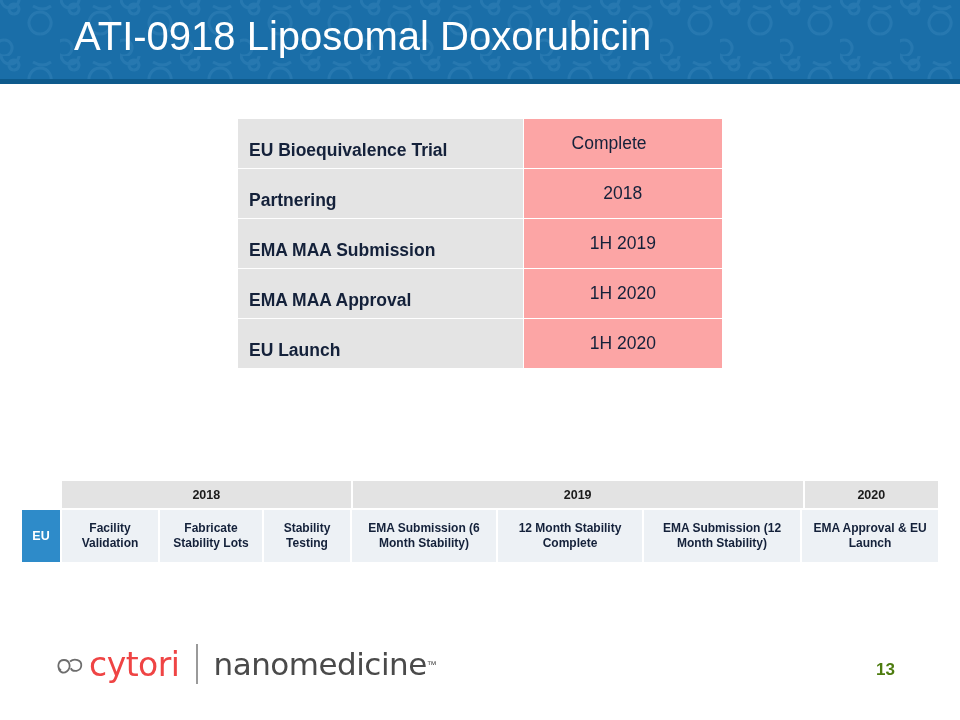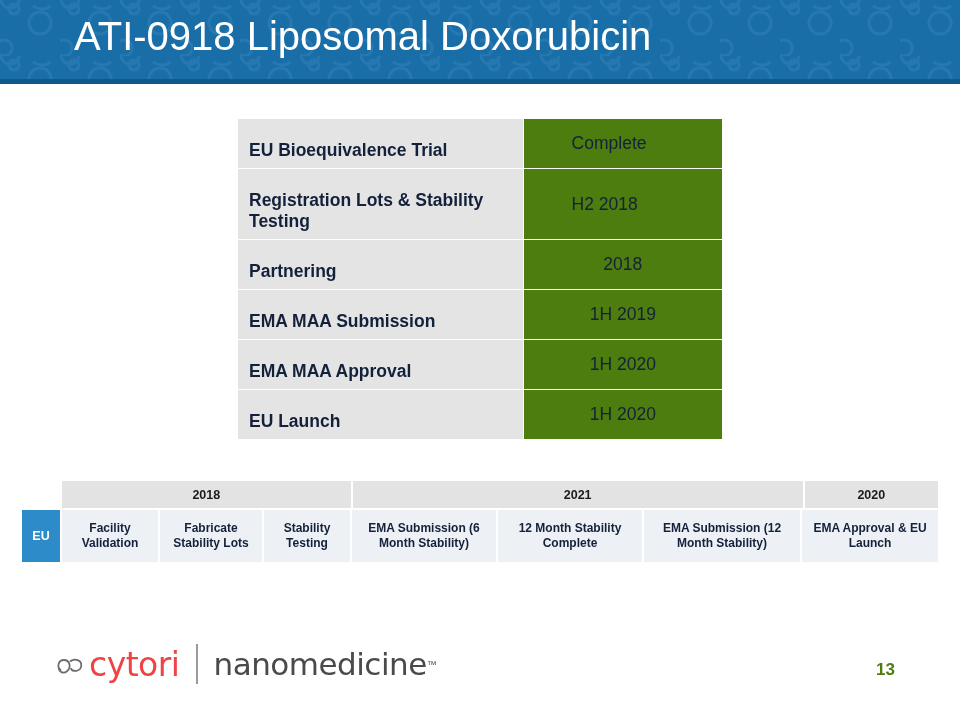--- a/index.html
+++ b/index.html
@@ -80,21 +80,21 @@
   }
   #milestone-table .name-cell {
     background: #e4e4e4;
     color: #14213a;
     font-weight: bold;
     font-size: 17.5px;
     padding: 21px 0 7px 11px;
     line-height: 1.2;
   }
   #milestone-table .date-cell {
-    background: #4d7c0f;
+    background: #fca5a5;
     color: #14213a;
     font-weight: normal;
     font-size: 17.5px;
     text-align: center;
     padding: 7px 0;
     line-height: 1.2;
   }
   #milestone-table .date-cell.leftish {
     text-align: left;
     padding-left: 48px;
@@ -230,24 +230,20 @@
   <colgroup>
     <col class="col-milestone">
     <col class="col-date">
   </colgroup>
   <tbody>
     <tr>
       <td class="name-cell">EU Bioequivalence Trial</td>
       <td class="date-cell leftish">Complete</td>
     </tr>
     <tr>
-      <td class="name-cell">Registration Lots &amp; Stability Testing</td>
-      <td class="date-cell leftish">H2 2018</td>
-    </tr>
-    <tr>
       <td class="name-cell">Partnering</td>
       <td class="date-cell">2018</td>
     </tr>
     <tr>
       <td class="name-cell">EMA MAA Submission</td>
       <td class="date-cell">1H 2019</td>
     </tr>
     <tr>
       <td class="name-cell">EMA MAA Approval</td>
       <td class="date-cell">1H 2020</td>
@@ -255,21 +251,21 @@
     <tr>
       <td class="name-cell">EU Launch</td>
       <td class="date-cell">1H 2020</td>
     </tr>
   </tbody>
 </table>
 
 <div id="timeline">
   <div id="timeline-years">
     <div class="year-cell" style="width:290px">2018</div>
-    <div class="year-cell" style="width:452px">2021</div>
+    <div class="year-cell" style="width:452px">2019</div>
     <div class="year-cell" style="width:134px">2020</div>
   </div>
   <div id="timeline-row">
     <div id="region-label">EU</div>
     <div class="phase-cell" style="width:98px">Facility Validation</div>
     <div class="phase-cell" style="width:104px">Fabricate Stability Lots</div>
     <div class="phase-cell" style="width:88px">Stability Testing</div>
     <div class="phase-cell" style="width:146px">EMA Submission (6 Month Stability)</div>
     <div class="phase-cell" style="width:146px">12 Month Stability Complete</div>
     <div class="phase-cell" style="width:158px">EMA Submission (12 Month Stability)</div>

